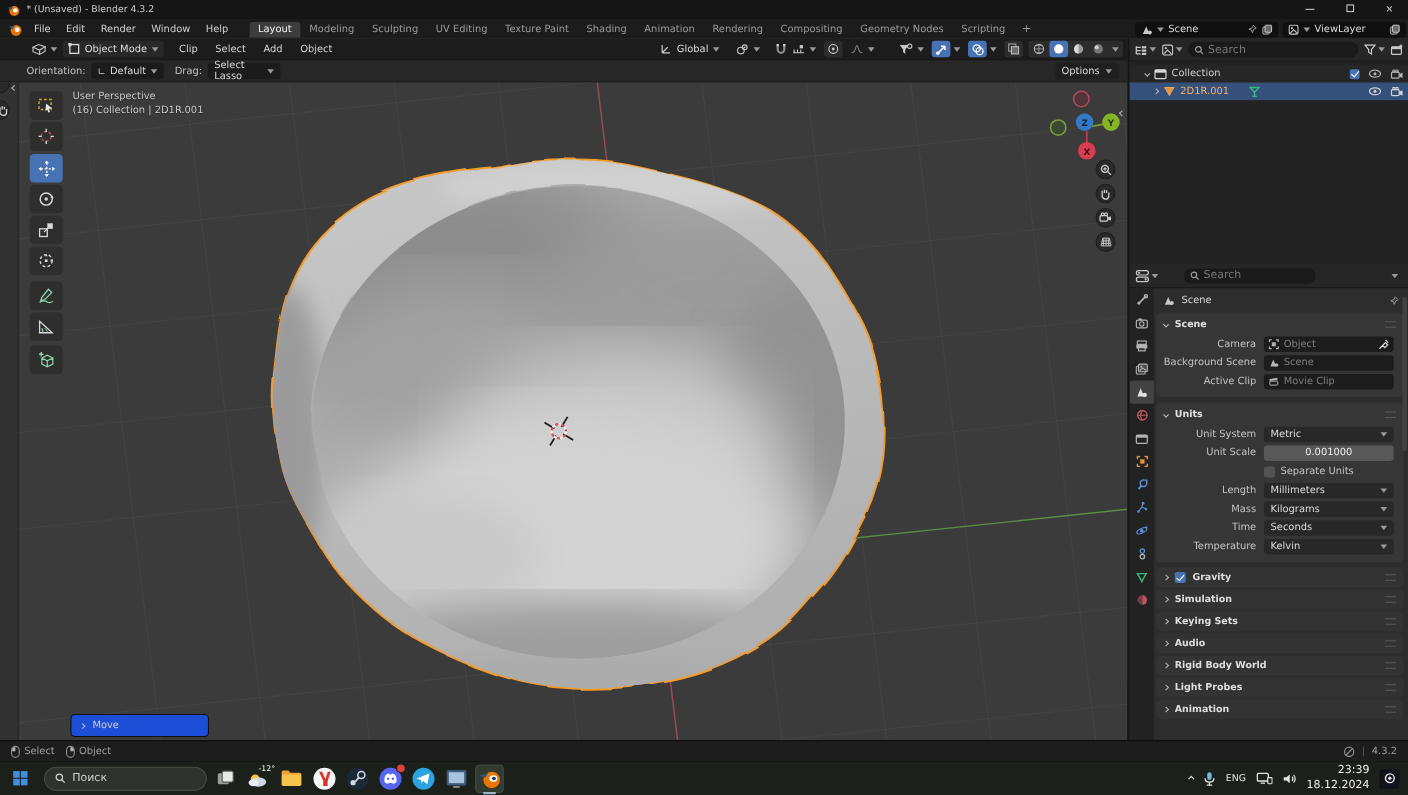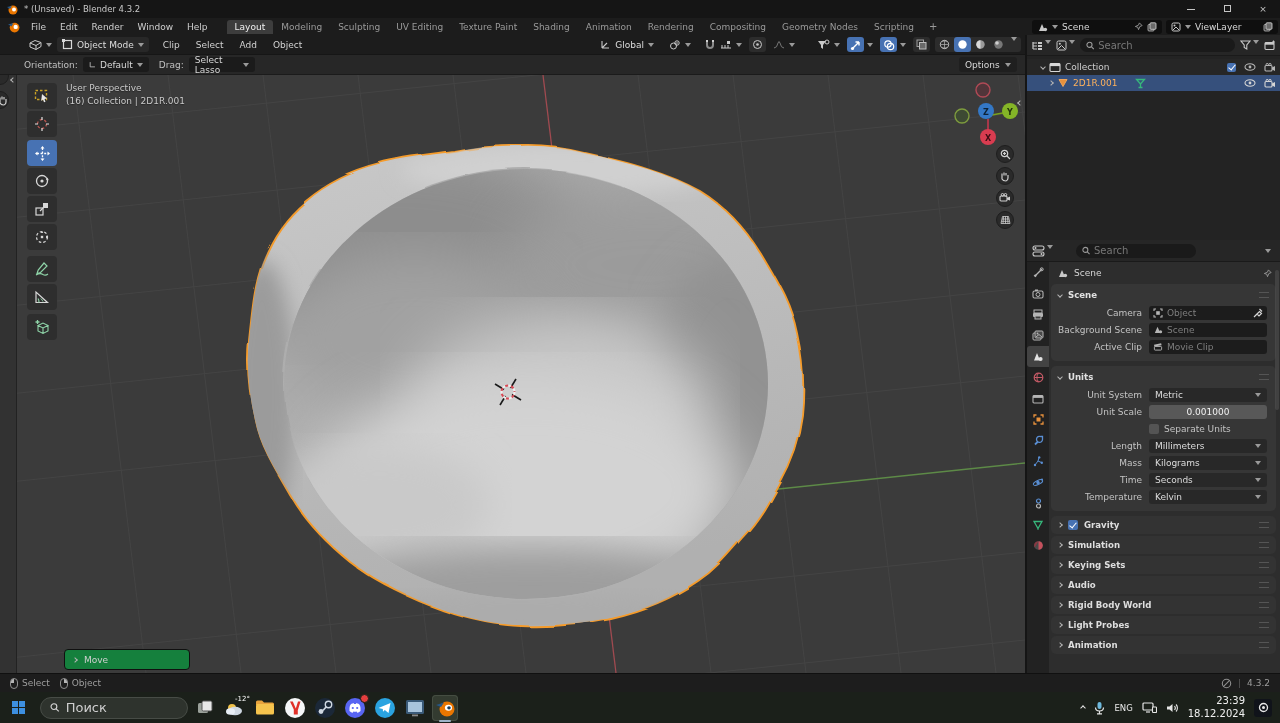--- a/index.html
+++ b/index.html
@@ -1,19 +1,19 @@
 <!DOCTYPE html>
 <html><head>
 <meta charset="utf-8">
 <style>
   *{margin:0;padding:0;box-sizing:border-box;font-family:"DejaVu Sans",sans-serif;-webkit-font-smoothing:antialiased}
   html,body{width:1280px;height:723px;overflow:hidden;background:#000}
   #app{position:relative;width:1280px;height:619px;background:#3b3b3b;font-size:9px;color:#d4d4d4}
   .abs{position:absolute}
-  .row{display:flex;align-items:flex-start}
+  .row{display:flex;align-items:center}
   
   .dd{width:0;height:0;border-left:3px solid transparent;border-right:3px solid transparent;border-top:4px solid #9a9a9a;display:inline-block}
   .cr{display:inline-block;width:4px;height:4px;border-right:1.3px solid #b5b5b5;border-bottom:1.3px solid #b5b5b5;transform:rotate(-45deg)}
   .cd{display:inline-block;width:4px;height:4px;border-right:1.3px solid #b5b5b5;border-bottom:1.3px solid #b5b5b5;transform:rotate(45deg)}
   .cl{display:inline-block;width:4px;height:4px;border-left:1.3px solid #b5b5b5;border-bottom:1.3px solid #b5b5b5;transform:rotate(45deg)}
   
   #titlebar{left:0;top:0;width:1280px;height:18px;background:#151515;display:flex;align-items:center;padding:0 6px}
   #titlebar .title{color:#c9c9c9;font-size:8.5px;margin-left:6px}
   .winbtns{position:absolute;right:4px;top:0;height:18px;display:flex;align-items:center;gap:22px;color:#c5c5c5;font-size:9px;padding-right:6px}
   .winbtn{width:14px;text-align:center;cursor:default}
@@ -41,21 +41,21 @@
   #canvas{left:0;top:75px;width:1025px;height:598px;overflow:hidden;background:#3b3b3b}
   .vptext{position:absolute;left:66px;color:#c9c9c9;font-size:9px;text-shadow:0 1px 1px rgba(0,0,0,.4)}
   
   #sliver{position:absolute;left:0;top:0;width:17px;height:598px;background:#323232;border-right:1px solid #222}
   .roundic{position:absolute;width:18px;height:18px;border-radius:50%;background:#2a2a2a;border:1px solid #1e1e1e}
   
   .toolbtn{position:absolute;left:27px;width:30px;height:26px;border-radius:4px;background:#2e2e2e;display:flex;align-items:center;justify-content:center}
   .toolbtn.active{background:#4772b3}
   .toolbtn svg{display:block}
   
-  #opmove{position:absolute;left:64px;top:574px;width:126px;height:21px;background:#15803d;border:1px solid #101010;border-radius:4px;display:flex;align-items:center;gap:7px;padding:0 8px;color:#cfcfcf}
+  #opmove{position:absolute;left:64px;top:574px;width:126px;height:21px;background:#1d4ed8;border:1px solid #101010;border-radius:4px;display:flex;align-items:center;gap:7px;padding:0 8px;color:#cfcfcf}
   
   #rightcol{left:1025px;top:35px;width:255px;height:638px;background:#2d2d2d;border-left:2px solid #151515}
   #outliner{position:absolute;left:0;top:0;width:253px;height:205px;background:#232323}
   #outlhead{height:21px;background:#262626;display:flex;align-items:center;gap:5px;padding:0 4px;border-bottom:1px solid #1a1a1a}
   .searchpill{display:flex;align-items:center;gap:4px;background:#1a1a1a;border-radius:8px;height:14px;padding:0 6px;flex:1}
   .searchpill input{background:transparent;border:none;outline:none;color:#c9c9c9;font-size:10px;width:100%}
   .searchpill input::placeholder{color:#777}
   .orow{display:flex;align-items:center;height:16px;gap:4px;color:#cecece;position:relative}
   .orow.sel{background:#36507c}
   .orow .right-ics{position:absolute;right:4px;display:flex;gap:8px;align-items:center}
@@ -87,21 +87,21 @@
   .mouseic i{position:absolute;top:0;width:3px;height:4px;background:#b5b5b5}
   .mouseic.l i{left:0;border-radius:3px 0 0 0}
   .mouseic.r i{right:0;border-radius:0 3px 0 0}
   #sbright{margin-left:auto;display:flex;align-items:center;gap:6px;padding-right:10px;color:#9e9e9e}
   
   #taskbar{left:0;top:692px;width:1280px;height:31px;background:#1b201a;display:flex;align-items:center}
   #startbtn{margin-left:8px;width:22px;height:22px;display:flex;align-items:center;justify-content:center}
   .winlogo{width:14px;height:14px;display:grid;grid-template-columns:6px 6px;grid-template-rows:6px 6px;gap:1px}
   .winlogo i{background:#3d8fe0}
   #tsearch{margin-left:10px;width:148px;height:22px;background:#2e332d;border:1px solid #474c46;border-radius:12px;display:flex;align-items:center;gap:6px;padding:0 9px}
-  #tsearch input{background:transparent;border:none;outline:none;color:#d5d5d5;font-size:13px;width:100%}
+  #tsearch input{background:transparent;border:none;outline:none;color:#d5d5d5;font-size:10px;width:100%}
   #tsearch input::placeholder{color:#cfcfcf}
   .tbicon{width:26px;height:26px;margin-left:4px;display:flex;align-items:center;justify-content:center;border-radius:4px;position:relative}
   .tbicon.active{background:#333b30;box-shadow:inset 0 0 0 1px #454d42}
   .tbicon.active:after{content:"";position:absolute;bottom:-1px;left:7px;width:12px;height:2px;border-radius:2px;background:#9fb3c8}
   #tray{margin-left:auto;display:flex;align-items:center;gap:9px;padding-right:8px;color:#eaeaea}
   .clock{text-align:right;font-size:10px;line-height:1.25;color:#f0f0f0}
   .ticon svg{display:block}
 </style>
 </head>
 <body>

